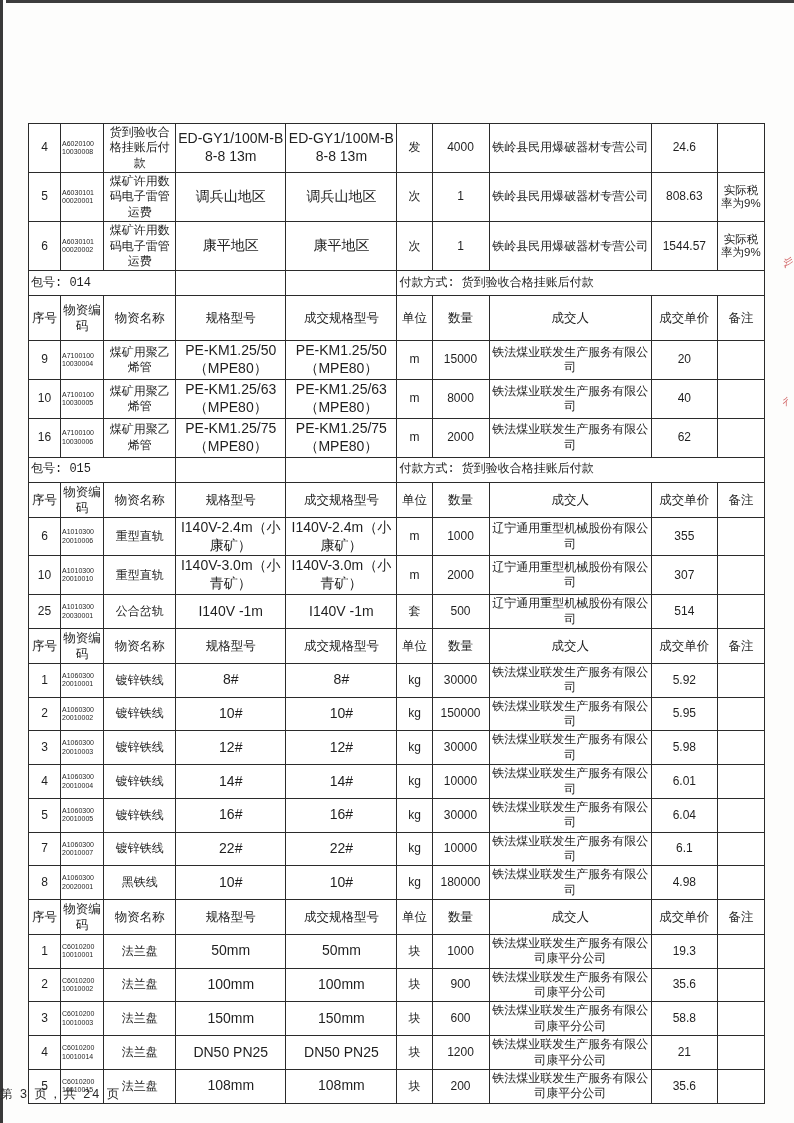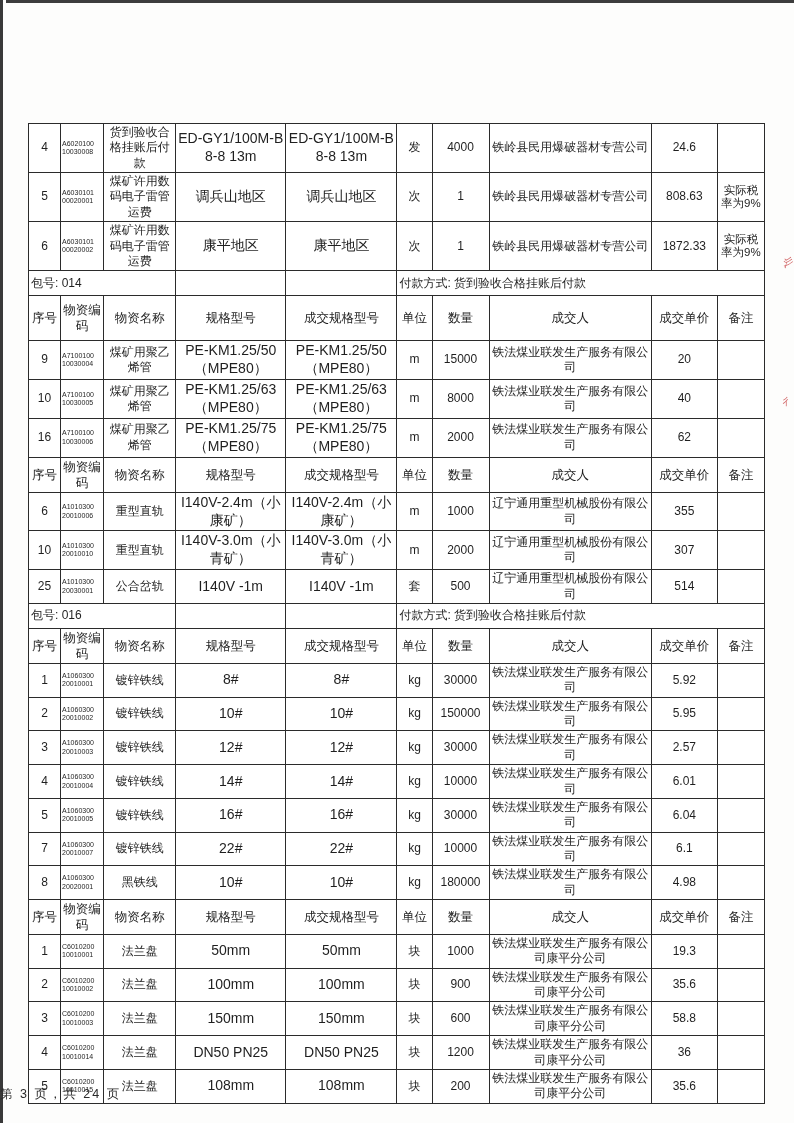--- a/index.html
+++ b/index.html
@@ -30,21 +30,21 @@
   col.c-spec{width:110px}col.c-dspec{width:111px}col.c-unit{width:35px}
   col.c-qty{width:57px}col.c-winner{width:162px}col.c-price{width:66px}
   col.c-note{width:47px}
 
   tr.tall-row td{height:42px;}
   tr.pkg-row td{height:22px;}
   tr.header-row td{height:27px;font-size:12.5px;}
   tr.header-row.first td{height:42px;}
   td.code{font-size:7px;line-height:1.2;padding:0 1px;text-align:left;}
   td.code-h{font-size:7px;margin-left:8px;}
-  td.pkg-cell,td.pay-cell{text-align:left;}
+  td.pkg-cell,td.pay-cell{text-align:left;font-family:Liberation Mono, monospace;}
   td.note-cell{font-size:11.5px;line-height:1.15;}
   td.spec-cell{font-size:14px;}
 
   .footer{
     position:absolute;left:0;top:1086px;width:794px;text-align:left;
     font-size:12.5px;letter-spacing:2px;color:#2a2a2a;
   }
 </style>
 </head>
 <body>
@@ -94,21 +94,21 @@
       </tr>
       <tr class="tall-row">
         <td>6</td>
         <td class="code"><span>A6030101</span><br><span>00020002</span></td>
         <td>煤矿许用数码电子雷管运费</td>
         <td class="spec-cell">康平地区</td>
         <td class="spec-cell">康平地区</td>
         <td>次</td>
         <td>1</td>
         <td>铁岭县民用爆破器材专营公司</td>
-        <td>1872.33</td>
+        <td>1544.57</td>
         <td class="note-cell">实际税率为9%</td>
       </tr>
       <tr class="pkg-row">
         <td colspan="3" class="pkg-cell">包号: 014</td>
         <td></td>
         <td></td>
         <td colspan="5" class="pay-cell">付款方式: 货到验收合格挂账后付款</td>
       </tr>
       <tr class="header-row first">
         <td>序号</td>
@@ -151,20 +151,26 @@
         <td class="code"><span>A7100100</span><br><span>10030006</span></td>
         <td>煤矿用聚乙烯管</td>
         <td class="spec-cell">PE-KM1.25/75（MPE80）</td>
         <td class="spec-cell">PE-KM1.25/75（MPE80）</td>
         <td>m</td>
         <td>2000</td>
         <td>铁法煤业联发生产服务有限公司</td>
         <td>62</td>
         <td class="note-cell"></td>
       </tr>
+      <tr class="pkg-row">
+        <td colspan="3" class="pkg-cell">包号: 015</td>
+        <td></td>
+        <td></td>
+        <td colspan="5" class="pay-cell">付款方式: 货到验收合格挂账后付款</td>
+      </tr>
       <tr class="header-row">
         <td>序号</td>
         <td class="code-h">物资编码</td>
         <td>物资名称</td>
         <td>规格型号</td>
         <td>成交规格型号</td>
         <td>单位</td>
         <td>数量</td>
         <td>成交人</td>
         <td>成交单价</td>
@@ -199,26 +205,20 @@
         <td class="code"><span>A1010300</span><br><span>20030001</span></td>
         <td>公合岔轨</td>
         <td class="spec-cell">I140V -1m</td>
         <td class="spec-cell">I140V -1m</td>
         <td>套</td>
         <td>500</td>
         <td>辽宁通用重型机械股份有限公司</td>
         <td>514</td>
         <td class="note-cell"></td>
       </tr>
-      <tr class="pkg-row">
-        <td colspan="3" class="pkg-cell">包号: 016</td>
-        <td></td>
-        <td></td>
-        <td colspan="5" class="pay-cell">付款方式: 货到验收合格挂账后付款</td>
-      </tr>
       <tr class="header-row">
         <td>序号</td>
         <td class="code-h">物资编码</td>
         <td>物资名称</td>
         <td>规格型号</td>
         <td>成交规格型号</td>
         <td>单位</td>
         <td>数量</td>
         <td>成交人</td>
         <td>成交单价</td>
@@ -250,21 +250,21 @@
       </tr>
       <tr class="data-row">
         <td>3</td>
         <td class="code"><span>A1060300</span><br><span>20010003</span></td>
         <td>镀锌铁线</td>
         <td class="spec-cell">12#</td>
         <td class="spec-cell">12#</td>
         <td>kg</td>
         <td>30000</td>
         <td>铁法煤业联发生产服务有限公司</td>
-        <td>2.57</td>
+        <td>5.98</td>
         <td class="note-cell"></td>
       </tr>
       <tr class="data-row">
         <td>4</td>
         <td class="code"><span>A1060300</span><br><span>20010004</span></td>
         <td>镀锌铁线</td>
         <td class="spec-cell">14#</td>
         <td class="spec-cell">14#</td>
         <td>kg</td>
         <td>10000</td>
@@ -358,21 +358,21 @@
       </tr>
       <tr class="data-row">
         <td>4</td>
         <td class="code"><span>C6010200</span><br><span>10010014</span></td>
         <td>法兰盘</td>
         <td class="spec-cell">DN50 PN25</td>
         <td class="spec-cell">DN50 PN25</td>
         <td>块</td>
         <td>1200</td>
         <td>铁法煤业联发生产服务有限公司康平分公司</td>
-        <td>36</td>
+        <td>21</td>
         <td class="note-cell"></td>
       </tr>
       <tr class="data-row">
         <td>5</td>
         <td class="code"><span>C6010200</span><br><span>10010015</span></td>
         <td>法兰盘</td>
         <td class="spec-cell">108mm</td>
         <td class="spec-cell">108mm</td>
         <td>块</td>
         <td>200</td>

